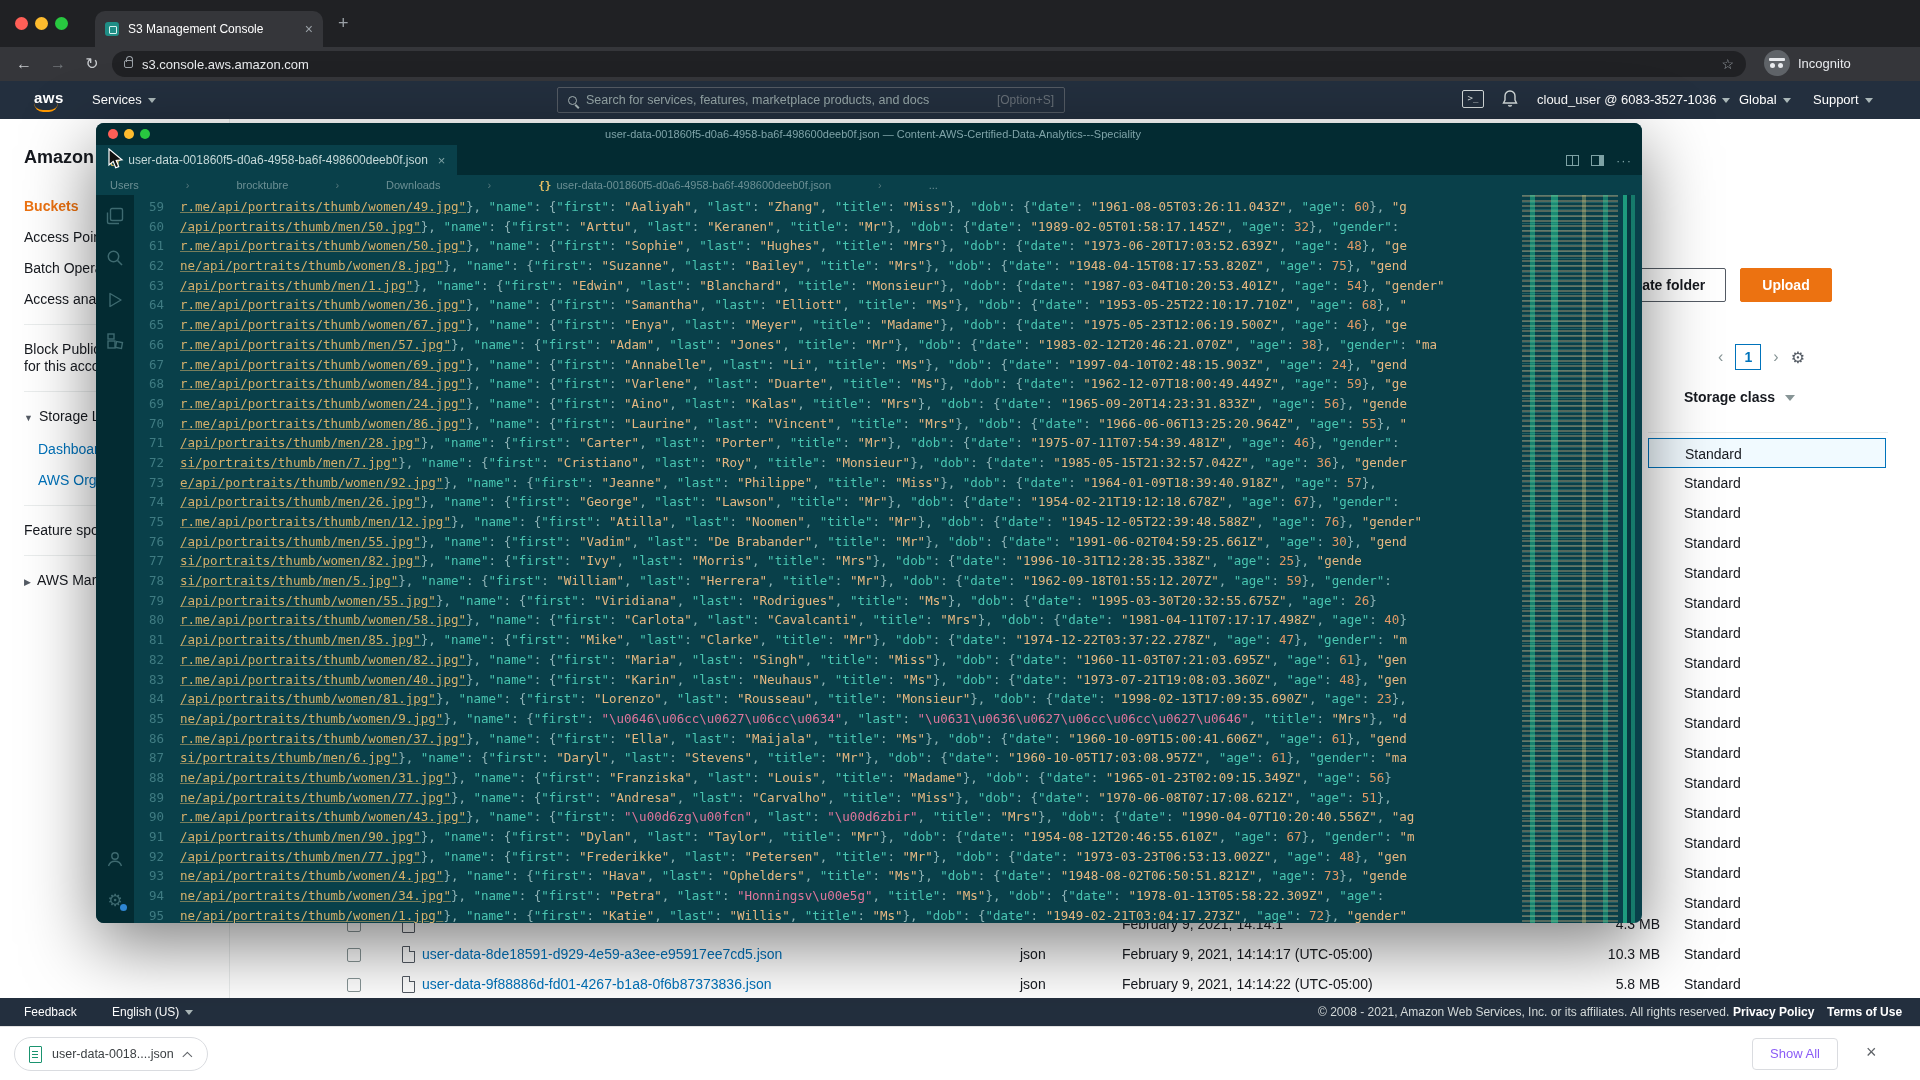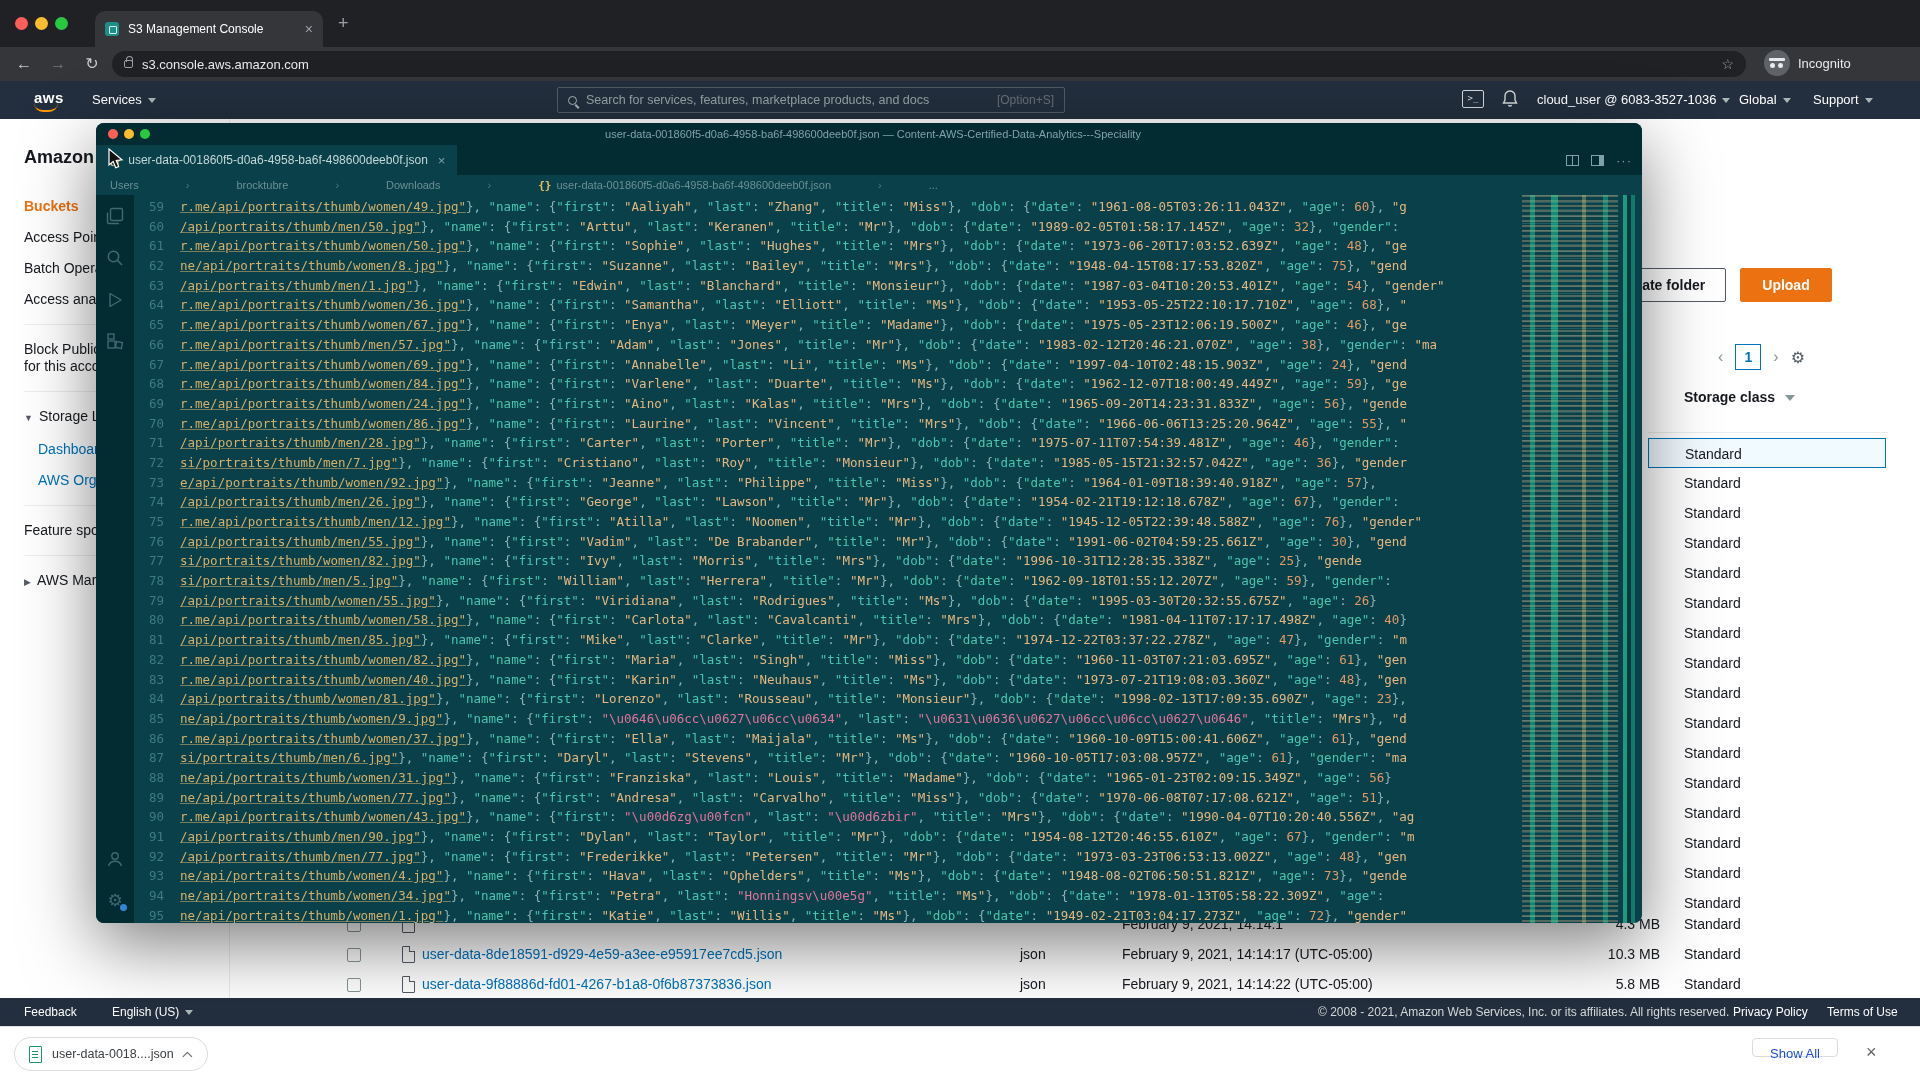--- a/index.html
+++ b/index.html
@@ -79,30 +79,30 @@
   .file-row .fname { position:absolute; left:192px; top:6px; color:#0073bb; text-decoration:none; }
   .file-row .ftype { position:absolute; left:790px; top:6px; }
   .file-row .fdate { position:absolute; left:892px; top:6px; }
   .file-row .fsize { position:absolute; left:1330px; top:6px; width:100px; text-align:right; }
   .file-row .fclass { position:absolute; left:1454px; top:6px; }
 
   
   .awsfooter { position:absolute; left:0; top:998px; width:1920px; height:28px; background:#232f3e; color:#fff; font-size:12px; }
   .awsfooter .fl { position:absolute; top:7px; }
   .awsfooter .copy { color:#d5dbdb; }
-  .awsfooter b { font-weight:normal; }
+  .awsfooter b { font-weight:bold; }
 
   
   .dlbar { position:absolute; left:0; top:1026px; width:1920px; height:54px; background:#fff; border-top:1px solid #e2e2e2; }
   .dlchip { position:absolute; left:14px; top:10px; height:34px; border:1px solid #dadce0; border-radius:17px; display:flex; align-items:center; padding:0 14px; }
   .dlicon { width:13px; height:17px; border:1.5px solid #1a936f; border-radius:1px; position:relative; margin-right:10px;}
   .dlicon:after{content:"";position:absolute;left:2px;top:4px;width:6px;height:1.5px;background:#1a936f;box-shadow:0 3px 0 #1a936f,0 6px 0 #1a936f;}
   .dlname { font-size:12.5px; color:#3c4043; }
   .dlcaret { width:7px; height:7px; border-left:1.5px solid #5f6368; border-top:1.5px solid #5f6368; transform:rotate(45deg) translateY(3px); margin-left:12px;}
-  .showall { position:absolute; left:1752px; top:11px; width:86px; height:19px; border:1px solid #dadce0; border-radius:4px; background:#fff; font-size:13px; color:#1d4ed8; text-align:center; line-height:30px; }
+  .showall { position:absolute; left:1752px; top:11px; width:86px; height:32px; border:1px solid #dadce0; border-radius:4px; background:#fff; font-size:13px; color:#8b5cf6; text-align:center; line-height:30px; }
   .dlclose { position:absolute; left:1866px; top:15px; color:#5f6368; font-size:18px; }
 
   
   .vswin { position:absolute; left:96px; top:123px; width:1546px; height:800px; border-radius:8px; overflow:hidden; z-index:50; box-shadow:0 22px 70px rgba(0,0,0,.5); background:#09404a; font-family:"Liberation Sans", sans-serif;}
   .vtitle { height:22px; background:#032b32; position:relative; text-align:center; }
   .vtitle .ttext { font-size:11px; color:#7fa3a8; line-height:22px; white-space:nowrap; overflow:hidden;padding-left:8px; }
   .vtl { position:absolute; top:6px; width:10px; height:10px; border-radius:50%; }
   .vtl.r{left:12px;background:#ff5f57;} .vtl.y{left:28px;background:#febc2e;} .vtl.g{left:44px;background:#28c840;}
   .vtabs { height:30px; background:#032b32; position:relative; display:flex; }
   .vtab { height:30px; background:#09404a; display:flex; align-items:center; padding:0 12px; max-width:420px; }

